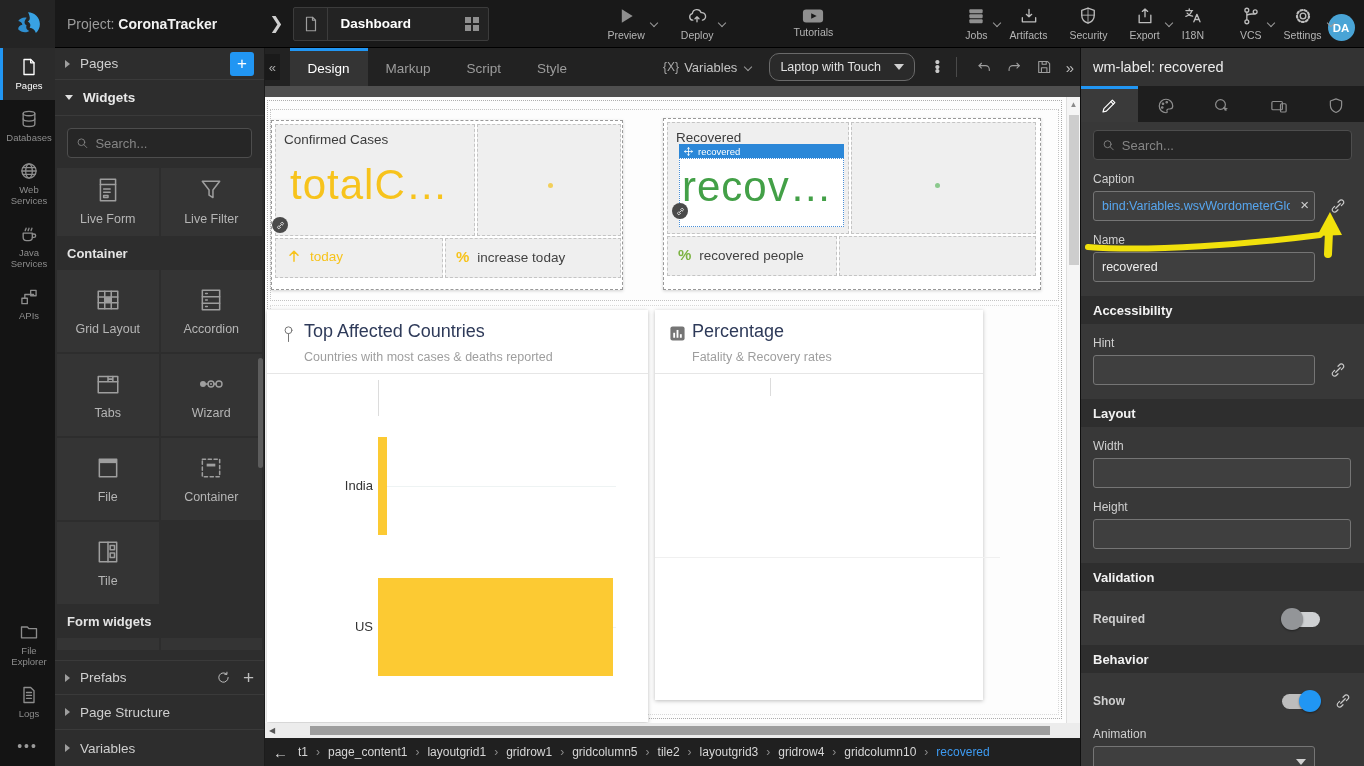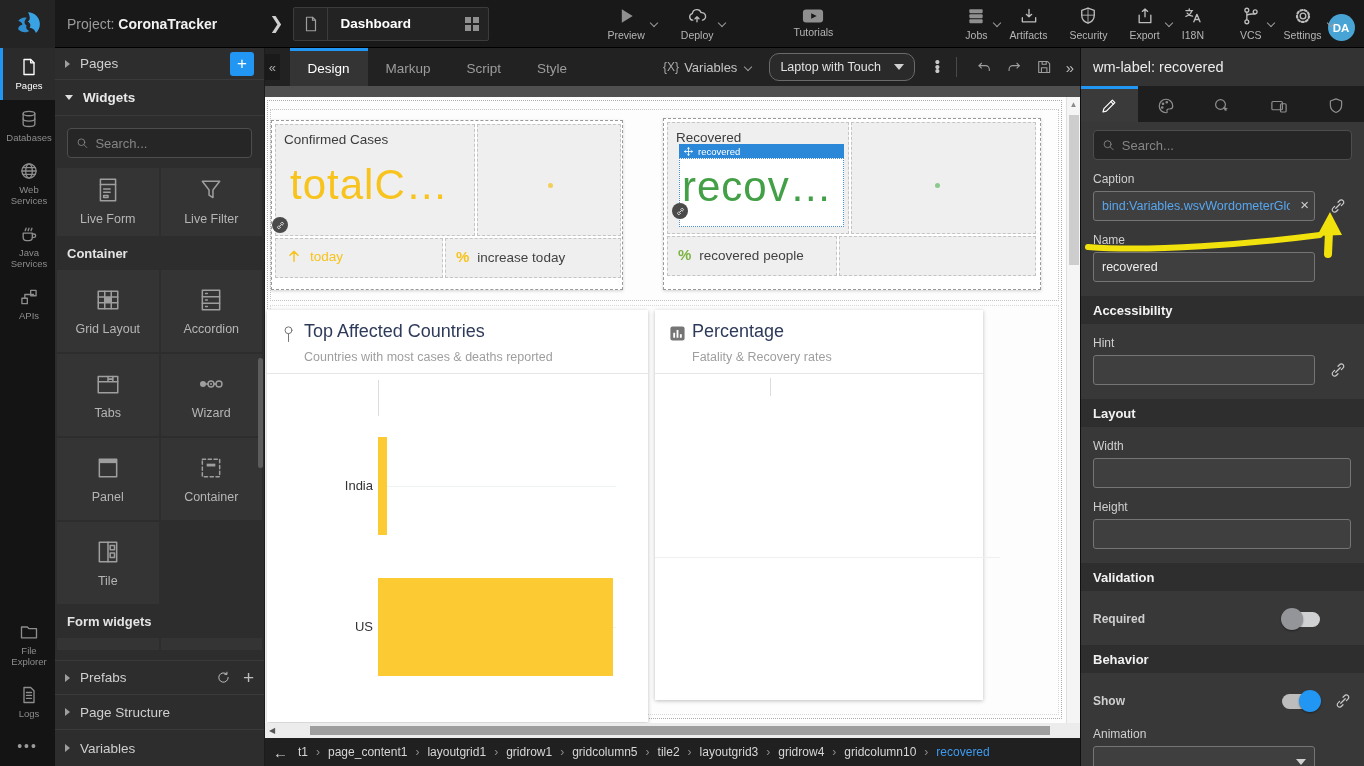--- a/index.html
+++ b/index.html
@@ -385,21 +385,21 @@
           <circle cx="21" cy="12" r="3"></circle>
           <path d="M8 12h2M16 12h2"></path>
         </svg>
       <span>Wizard</span>
     </div>
     <div class="tile">
       <svg class="ic" viewBox="0 0 24 24">
           <rect x="4" y="4" width="16" height="16"></rect>
           <rect x="4" y="4" width="16" height="3.5" fill="#9e9e9e" stroke="none"></rect>
         </svg>
-      <span>Panel</span>
+      <span>File</span>
     </div>
     <div class="tile">
       <svg class="ic" viewBox="0 0 24 24">
           <rect x="4" y="4" width="16" height="16" stroke-dasharray="3 2.4"></rect>
           <rect x="8" y="8" width="8" height="2.6" fill="#9e9e9e" stroke="none"></rect>
         </svg>
       <span>Container</span>
     </div>
     <div class="tile">
       <svg class="ic" viewBox="0 0 24 24">

